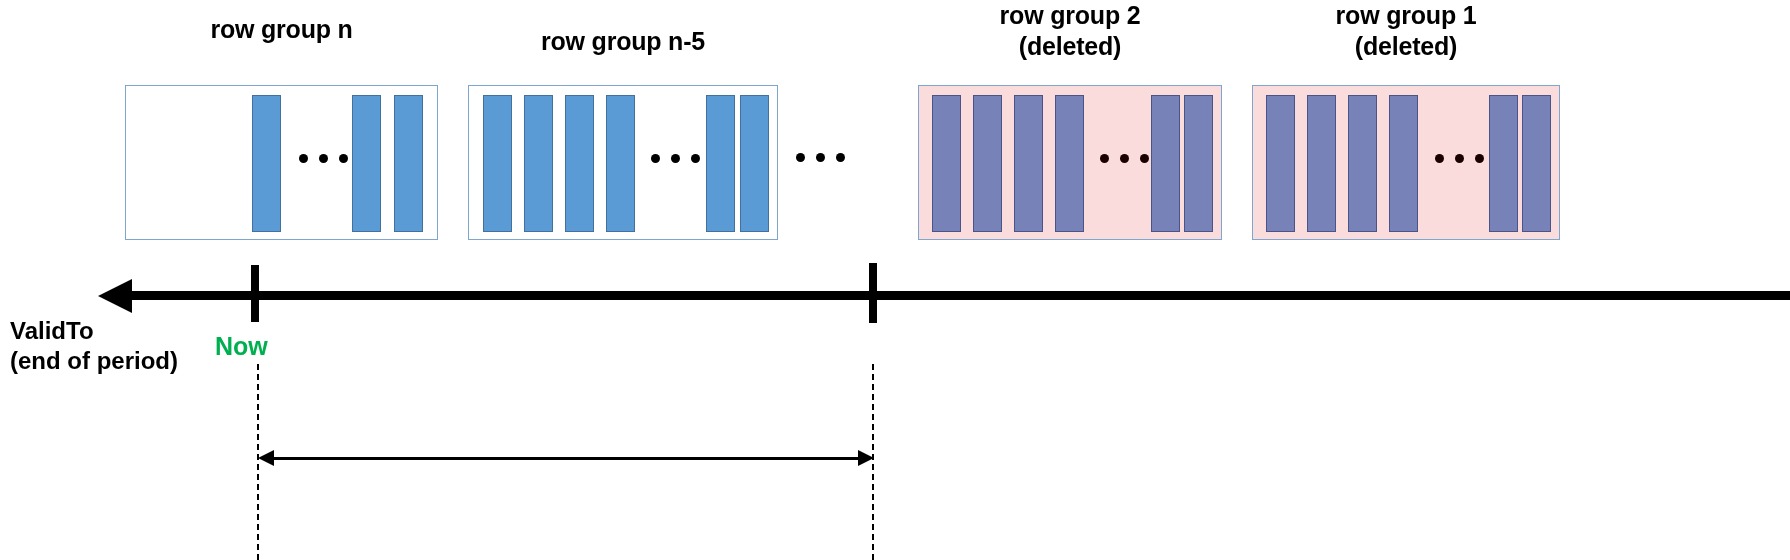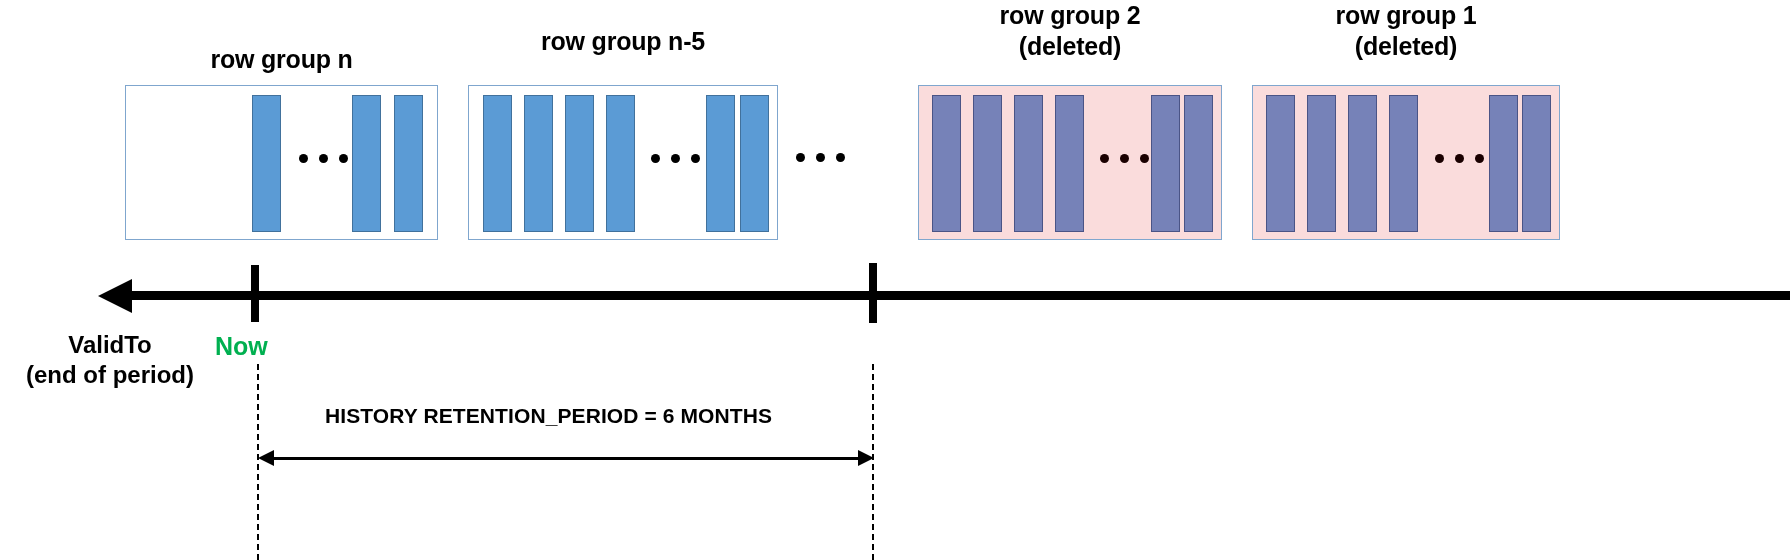--- a/index.html
+++ b/index.html
@@ -22,39 +22,39 @@
   .dots i{display:block;width:9px;height:9px;border-radius:50%;background:#000;}
   .dots.dark i{background:#1a0000;}
 
   
   .tl-line{position:absolute;background:#000;height:9px;}
   .tl-head{position:absolute;width:0;height:0;
     border-top:17px solid transparent;border-bottom:17px solid transparent;
     border-right:34px solid #000;}
   .tick{position:absolute;width:8px;background:#000;}
 
-  .axis-label{position:absolute;font-weight:bold;font-size:24px;line-height:30px;color:#000;white-space:pre-line;text-align:center;margin-top:14px;}
+  .axis-label{position:absolute;font-weight:bold;font-size:24px;line-height:30px;color:#000;white-space:pre-line;text-align:left;}
   .pt-label{position:absolute;font-weight:bold;font-size:25px;line-height:28px;white-space:nowrap;}
   .pt-now{color:#00B050;}
   .pt-past{color:#FF0000;}
 
   .dash{position:absolute;width:0;border-left:2px dashed #000;}
 
   .retention-text{position:absolute;font-weight:bold;font-size:21px;color:#000;white-space:nowrap;letter-spacing:0.1px;}
   .meas{position:absolute;height:3px;background:#000;}
   .meas-head{position:absolute;width:0;height:0;border-top:8px solid transparent;border-bottom:8px solid transparent;}
   .meas-head.left{border-right:16px solid #000;}
   .meas-head.right{border-left:16px solid #000;}
 </style>
 </head>
 <body>
 
 <div id="stage">
 
-  <div class="grp-title" style="left:125px;top:44px;width:313px;">row group n</div>
+  <div class="grp-title" style="left:125px;top:14px;width:313px;">row group n</div>
 
   <div class="grp-box plain" style="left:125px;top:85px;width:313px;height:155px;">
     <div class="bar blue" style="left:126px;top:9px;width:29px;height:137px;"></div>
     <div class="dots" style="left:173px;top:68px;">
         <i></i>
         <i></i>
         <i></i>
       </div>
     <div class="bar blue" style="left:226px;top:9px;width:29px;height:137px;"></div>
     <div class="bar blue" style="left:268px;top:9px;width:29px;height:137px;"></div>
@@ -124,19 +124,18 @@
 
   <div class="axis-label" style="left:10px;top:316px;width:200px;">ValidTo
 (end of period)</div>
 
   <div class="pt-label pt-now" style="left:215px;top:332px;">Now</div>
 
 
   <div class="dash" style="left:257px;top:364px;height:196px;"></div>
   <div class="dash" style="left:872px;top:364px;height:196px;"></div>
 
-  <div class="retention-text" style="left:325px;top:404px;">HISTORY RETENTION_PERIOD =  6 MONTHS</div>
 
   <div class="meas-head left" style="left:258px;top:450px;"></div>
   <div class="meas" style="left:272px;top:457px;width:588px;"></div>
   <div class="meas-head right" style="left:858px;top:450px;"></div>
 
 </div>
 
 </body></html>

